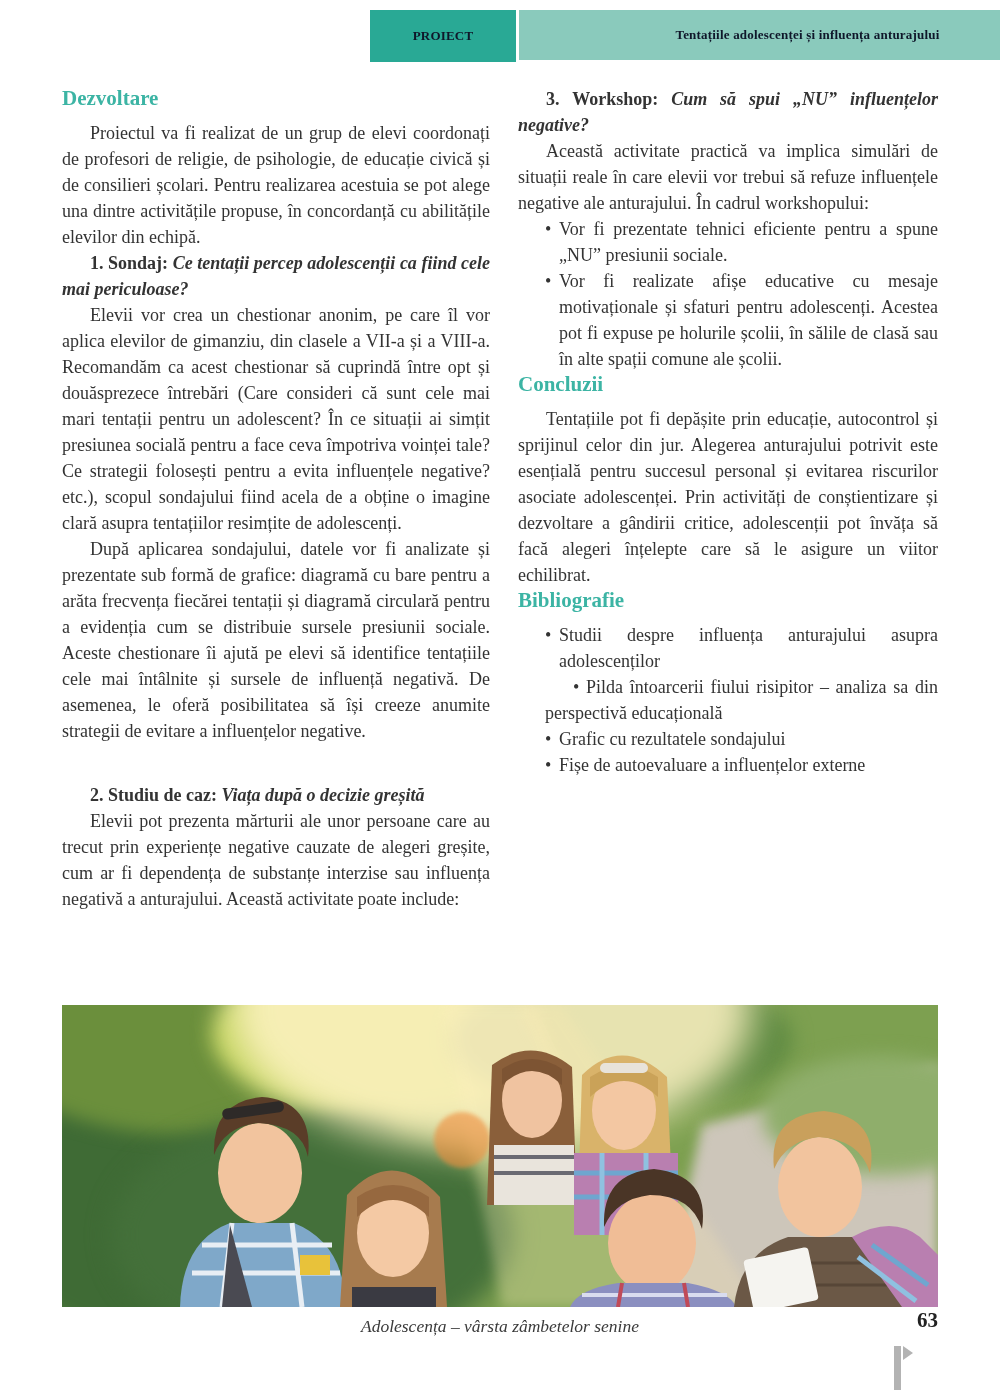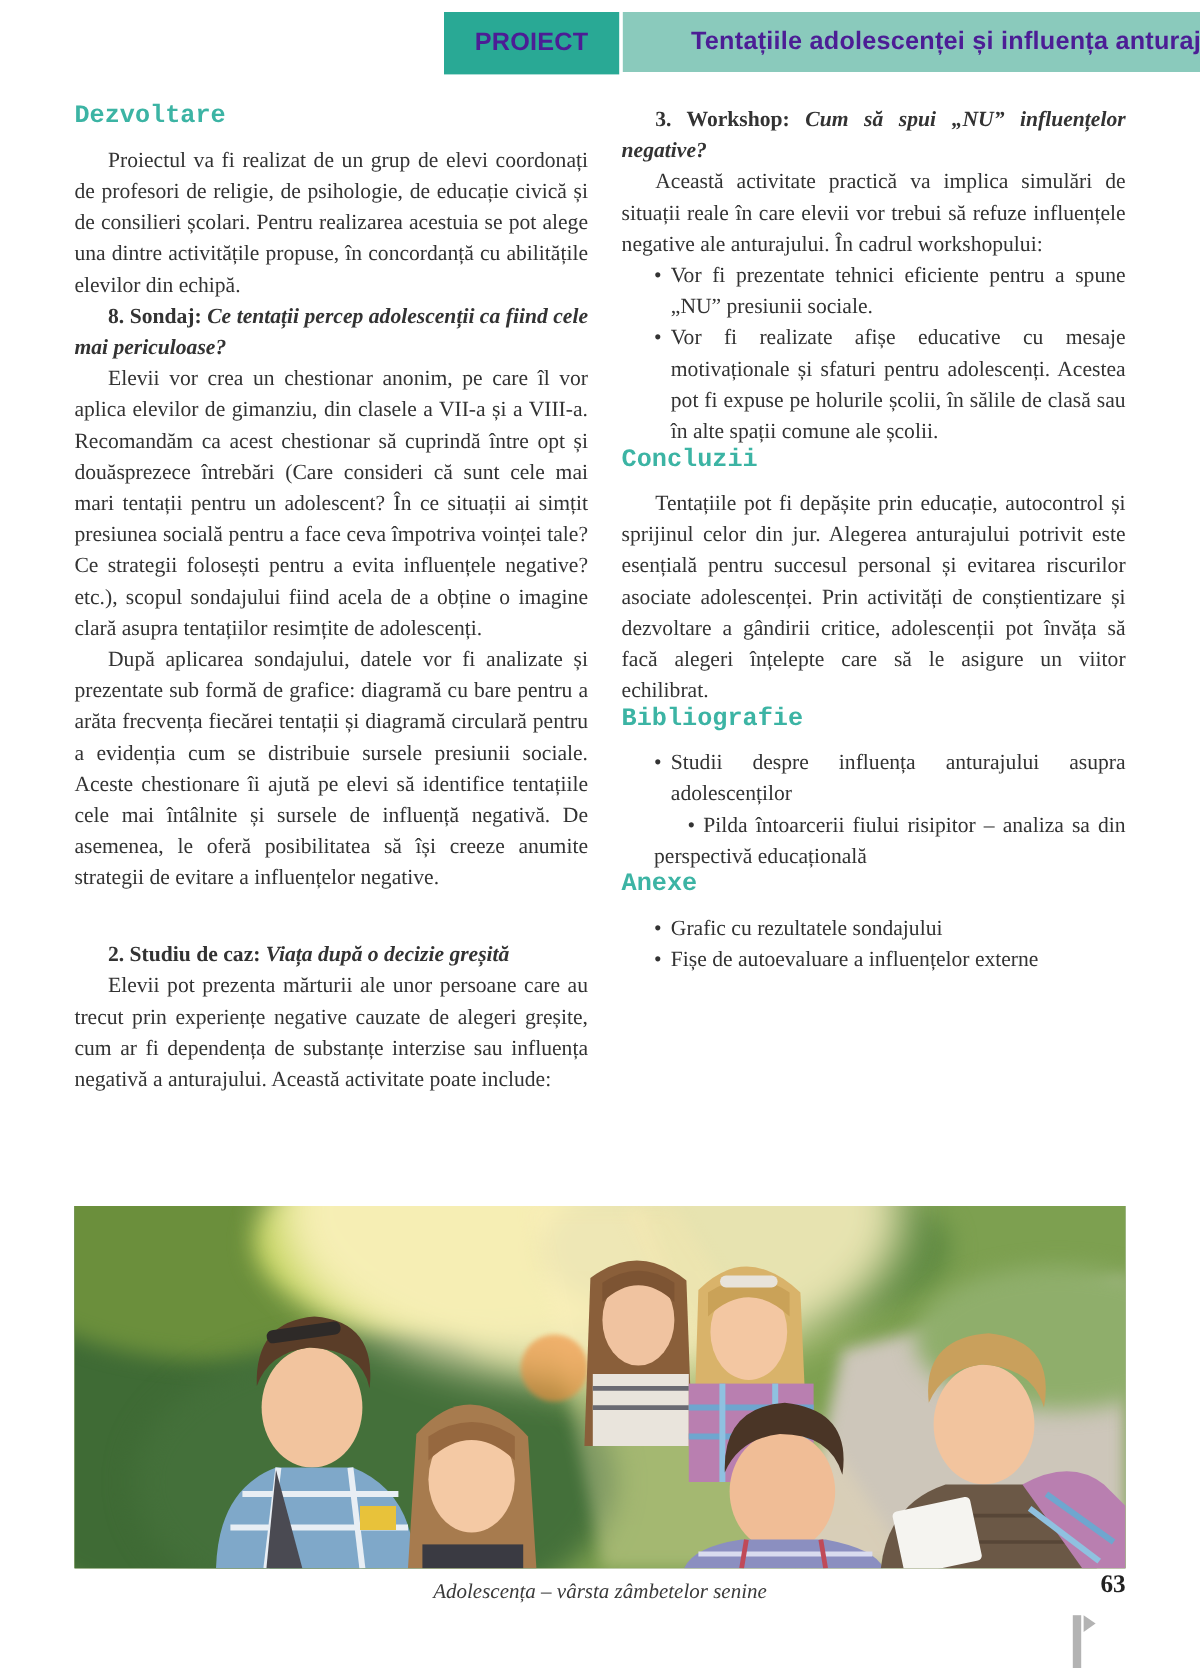--- a/index.html
+++ b/index.html
@@ -5,29 +5,29 @@
   html,body{margin:0;padding:0;}
   body{width:1000px;height:1390px;background:#ffffff;position:relative;overflow:hidden;
        font-family:"Liberation Serif", serif;color:#333;}
   .page{position:absolute;inset:0;}
 
   
   .hdr-dark{position:absolute;left:370px;top:10px;width:146px;height:52px;background:#29a995;
             display:flex;align-items:center;justify-content:center;}
   .hdr-light{position:absolute;left:519px;top:10px;width:481px;height:50px;background:#8acabc;
              display:flex;align-items:center;justify-content:center;padding-left:48px;}
-  .hdr-dark span,.hdr-light span{font-family:Liberation Sans, sans-serif;font-weight:bold;
-             color:#4c1d95;font-size:21px;letter-spacing:.2px;}
+  .hdr-dark span,.hdr-light span{font-family:Liberation Serif, serif;font-weight:bold;
+             color:#0f172a;font-size:13px;letter-spacing:.2px;}
 
   
   .col{position:absolute;top:86px;font-size:18px;line-height:26px;text-align:justify;hyphens:auto;}
   .col-left{left:62px;width:428px;}
   .col-right{left:518px;width:420px;}
 
-  h2.teal{font-family:Liberation Mono, monospace;font-weight:bold;color:#3cb4a4;
+  h2.teal{font-family:Liberation Serif, serif;font-weight:bold;color:#3cb4a4;
           font-size:21px;line-height:24px;margin:0 0 10px 0;text-align:left;}
   h2.teal.spaced{}
 
   p{margin:0;text-indent:28px;}
   p.no-indent{text-indent:0;}
   .b{font-weight:bold;}
   .bi{font-weight:bold;font-style:italic;}
   .i{margin-top:13px;}
   .gap-top{margin-top:38px;}
 
@@ -58,21 +58,21 @@
   <div class="hdr-dark">
     <span>PROIECT</span>
   </div>
   <div class="hdr-light">
     <span>Tentațiile adolescenței și influența anturajului</span>
   </div>
 
   <div class="col col-left">
     <h2 class="teal">Dezvoltare</h2>
     <p>Proiectul va fi realizat de un grup de elevi coordonați de profesori de religie, de psihologie, de educație civică și de consilieri școlari. Pentru realizarea acestuia se pot alege una dintre activitățile propuse, în concordanță cu abilitățile elevilor din echipă.</p>
-    <p class="no-indent"><span class="b" style="margin-left:28px">8. Sondaj: </span><span class="bi">Ce tentații percep adolescenții ca fiind cele mai periculoase?</span></p>
+    <p class="no-indent"><span class="b" style="margin-left:28px">1. Sondaj: </span><span class="bi">Ce tentații percep adolescenții ca fiind cele mai periculoase?</span></p>
     <p>Elevii vor crea un chestionar anonim, pe care îl vor aplica elevilor de gimanziu, din clasele a VII-a și a VIII-a. Recomandăm ca acest chestionar să cuprindă între opt și douăsprezece întrebări (Care consideri că sunt cele mai mari tentații pentru un adolescent? În ce situații ai simțit presiunea socială pentru a face ceva împotriva voinței tale? Ce strategii folosești pentru a evita influențele negative? etc.), scopul sondajului fiind acela de a obține o imagine clară asupra tentațiilor resimțite de adolescenți.</p>
     <p>După aplicarea sondajului, datele vor fi analizate și prezentate sub formă de grafice: diagramă cu bare pentru a arăta frecvența fiecărei tentații și diagramă circulară pentru a evidenția cum se distribuie sursele presiunii sociale. Aceste chestionare îi ajută pe elevi să identifice tentațiile cele mai întâlnite și sursele de influență negativă. De asemenea, le oferă posibilitatea să își creeze anumite strategii de evitare a influențelor negative.</p>
     <p class="no-indent gap-top"><span class="b" style="margin-left:28px">2. Studiu de caz: </span><span class="bi">Viața după o decizie greșită</span></p>
     <p>Elevii pot prezenta mărturii ale unor persoane care au trecut prin experiențe negative cauzate de alegeri greșite, cum ar fi dependența de substanțe interzise sau influența negativă a anturajului. Această activitate poate include:</p>
   </div>
 
   <div class="col col-right">
     <p class="no-indent"><span class="b" style="margin-left:28px">3. Workshop: </span><span class="bi">Cum să spui „NU” influențelor negative?</span></p>
     <p>Această activitate practică va implica simulări de situații reale în care elevii vor trebui să refuze influențele negative ale anturajului. În cadrul workshopului:</p>
     <ul class="dots">
@@ -82,21 +82,20 @@
 
     <h2 class="teal spaced">Concluzii</h2>
     <p>Tentațiile pot fi depășite prin educație, autocontrol și sprijinul celor din jur. Alegerea anturajului potrivit este esențială pentru succesul personal și evitarea riscurilor asociate adolescenței. Prin activități de conștientizare și dezvoltare a gândirii critice, adolescenții pot învăța să facă alegeri înțelepte care să le asigure un viitor echilibrat.</p>
 
     <h2 class="teal spaced">Bibliografie</h2>
     <ul class="dots">
       <li>Studii despre influența anturajului asupra adolescenților</li>
       <li class="no-hang"><span class="inline-dot"></span><span class="i">Pilda întoarcerii fiului risipitor</span><span> – analiza sa din perspectivă educațională</span></li>
     </ul>
 
-    <h2 class="teal spaced">Anexe</h2>
     <ul class="dots">
       <li>Grafic cu rezultatele sondajului</li>
       <li>Fișe de autoevaluare a influențelor externe</li>
     </ul>
   </div>
 
   <div class="photo">
     <svg viewBox="0 0 876 302" preserveAspectRatio="none">
 
       <rect x="0" y="0" width="876" height="302" fill="#7da050"></rect>

